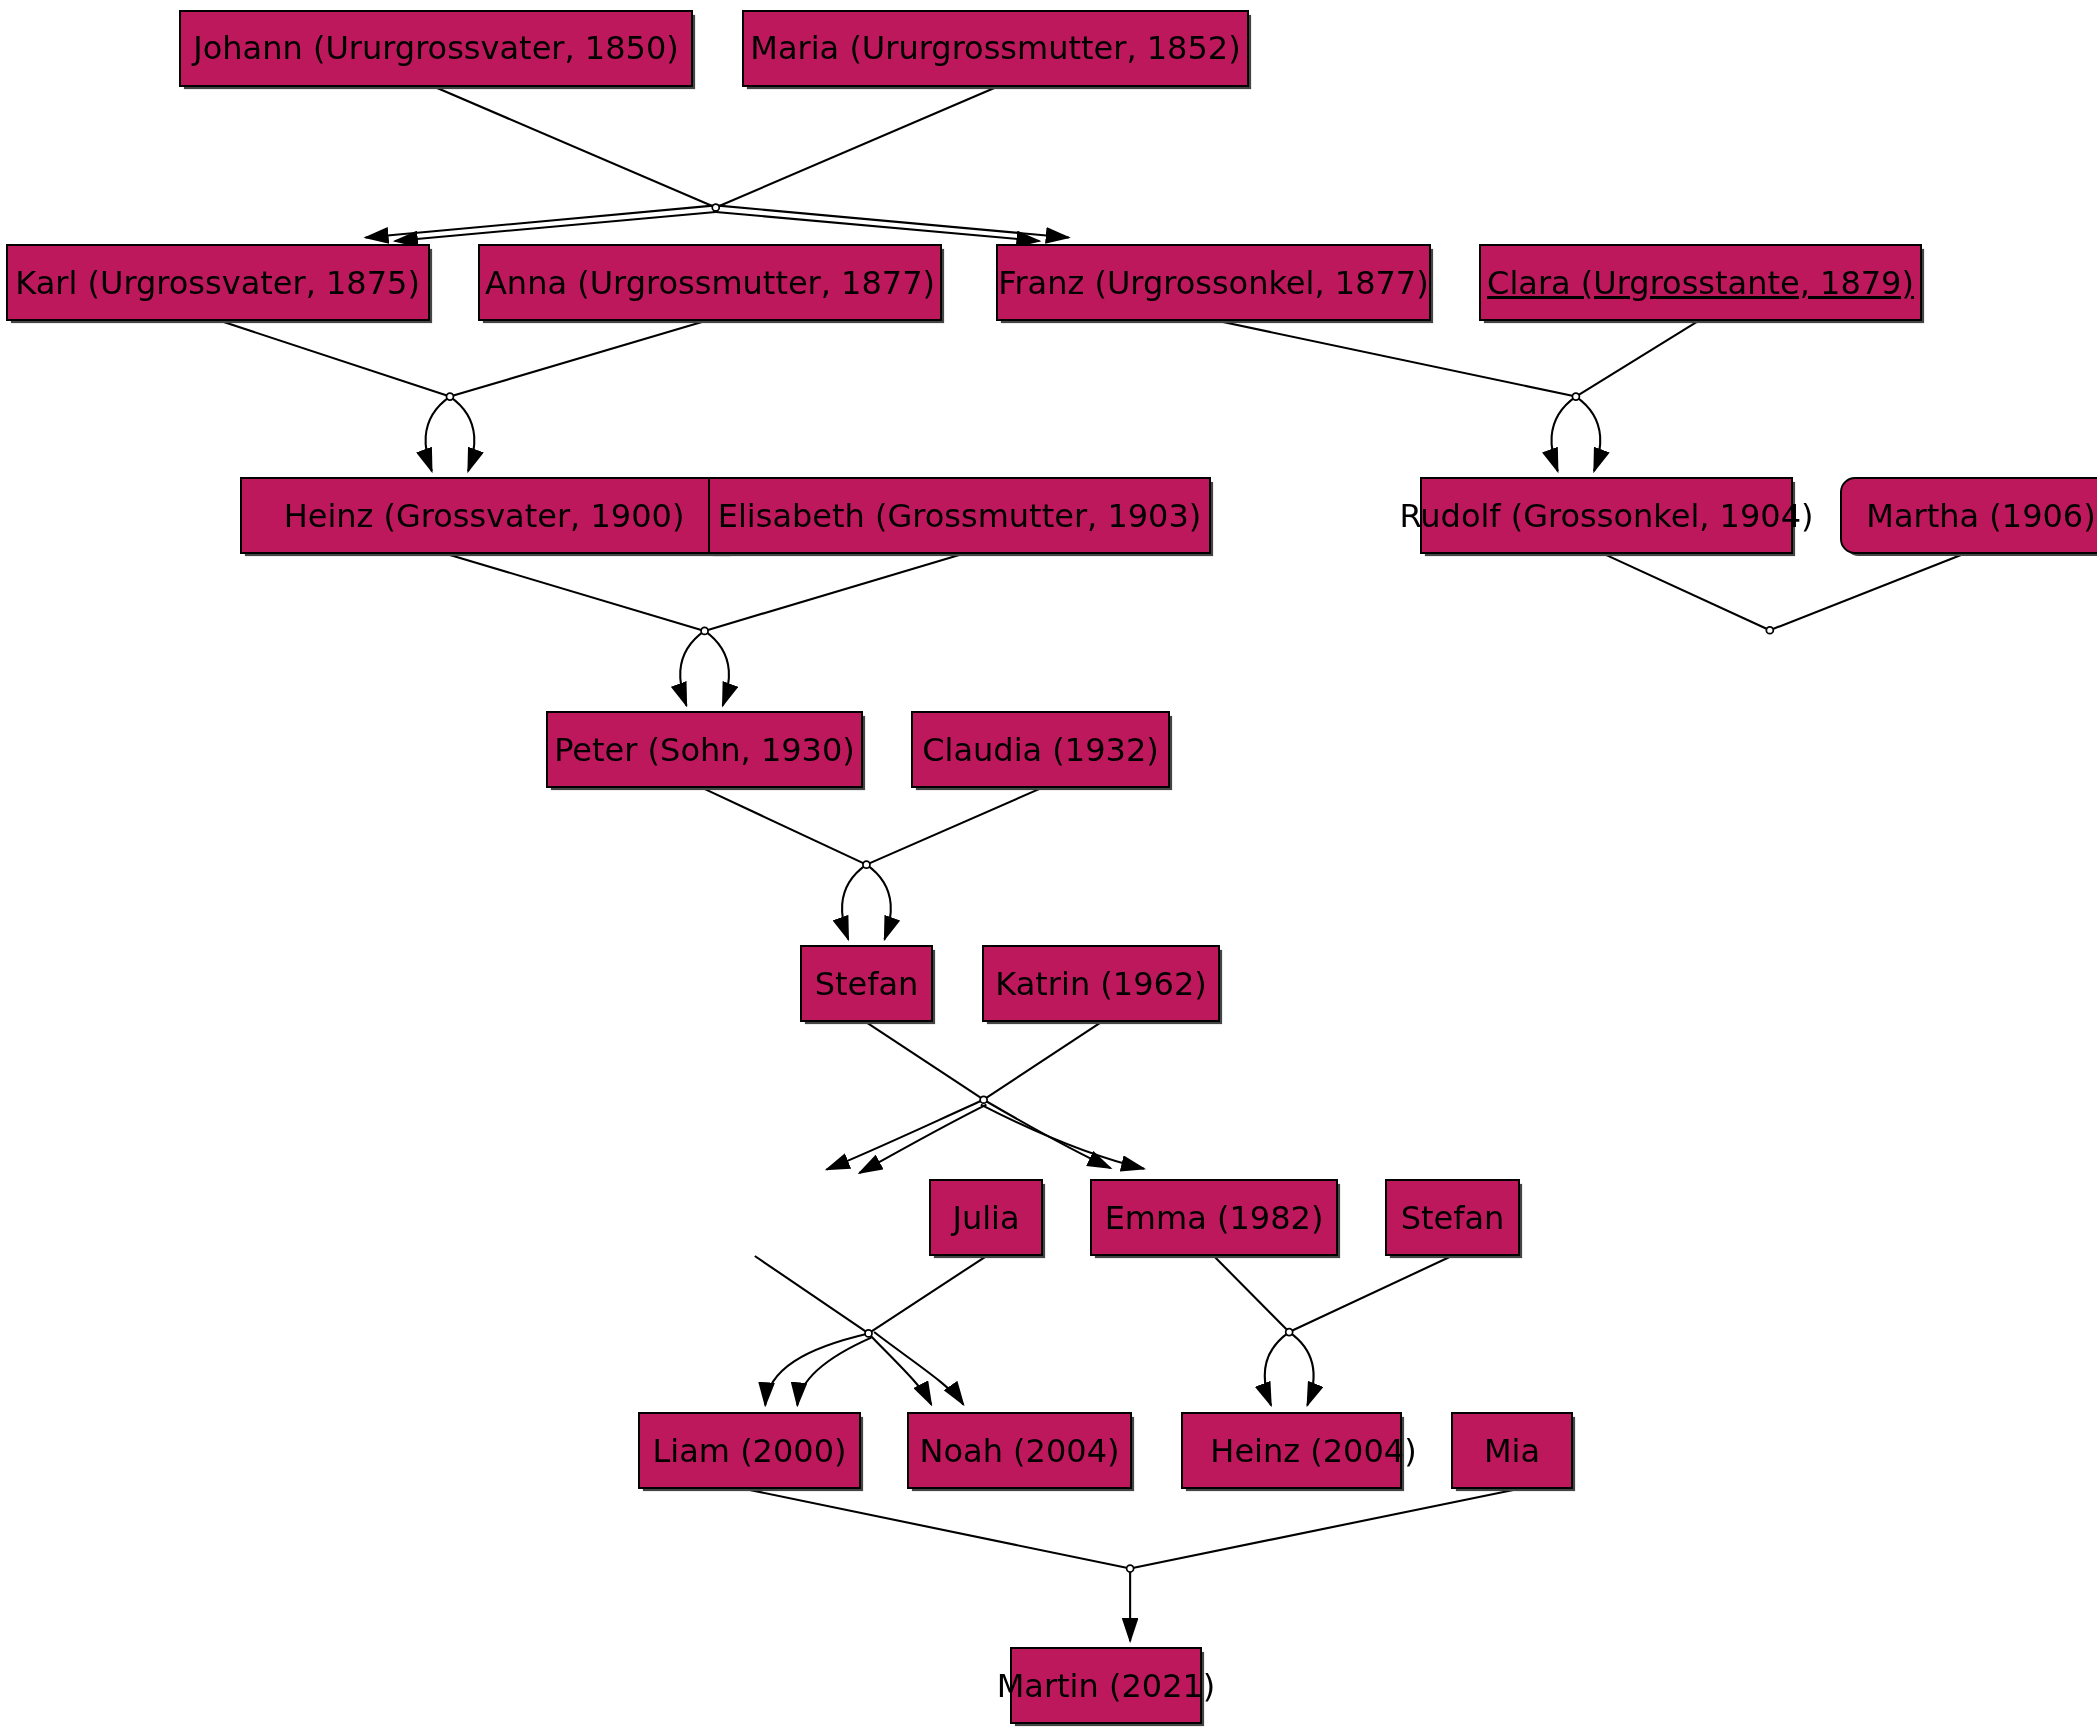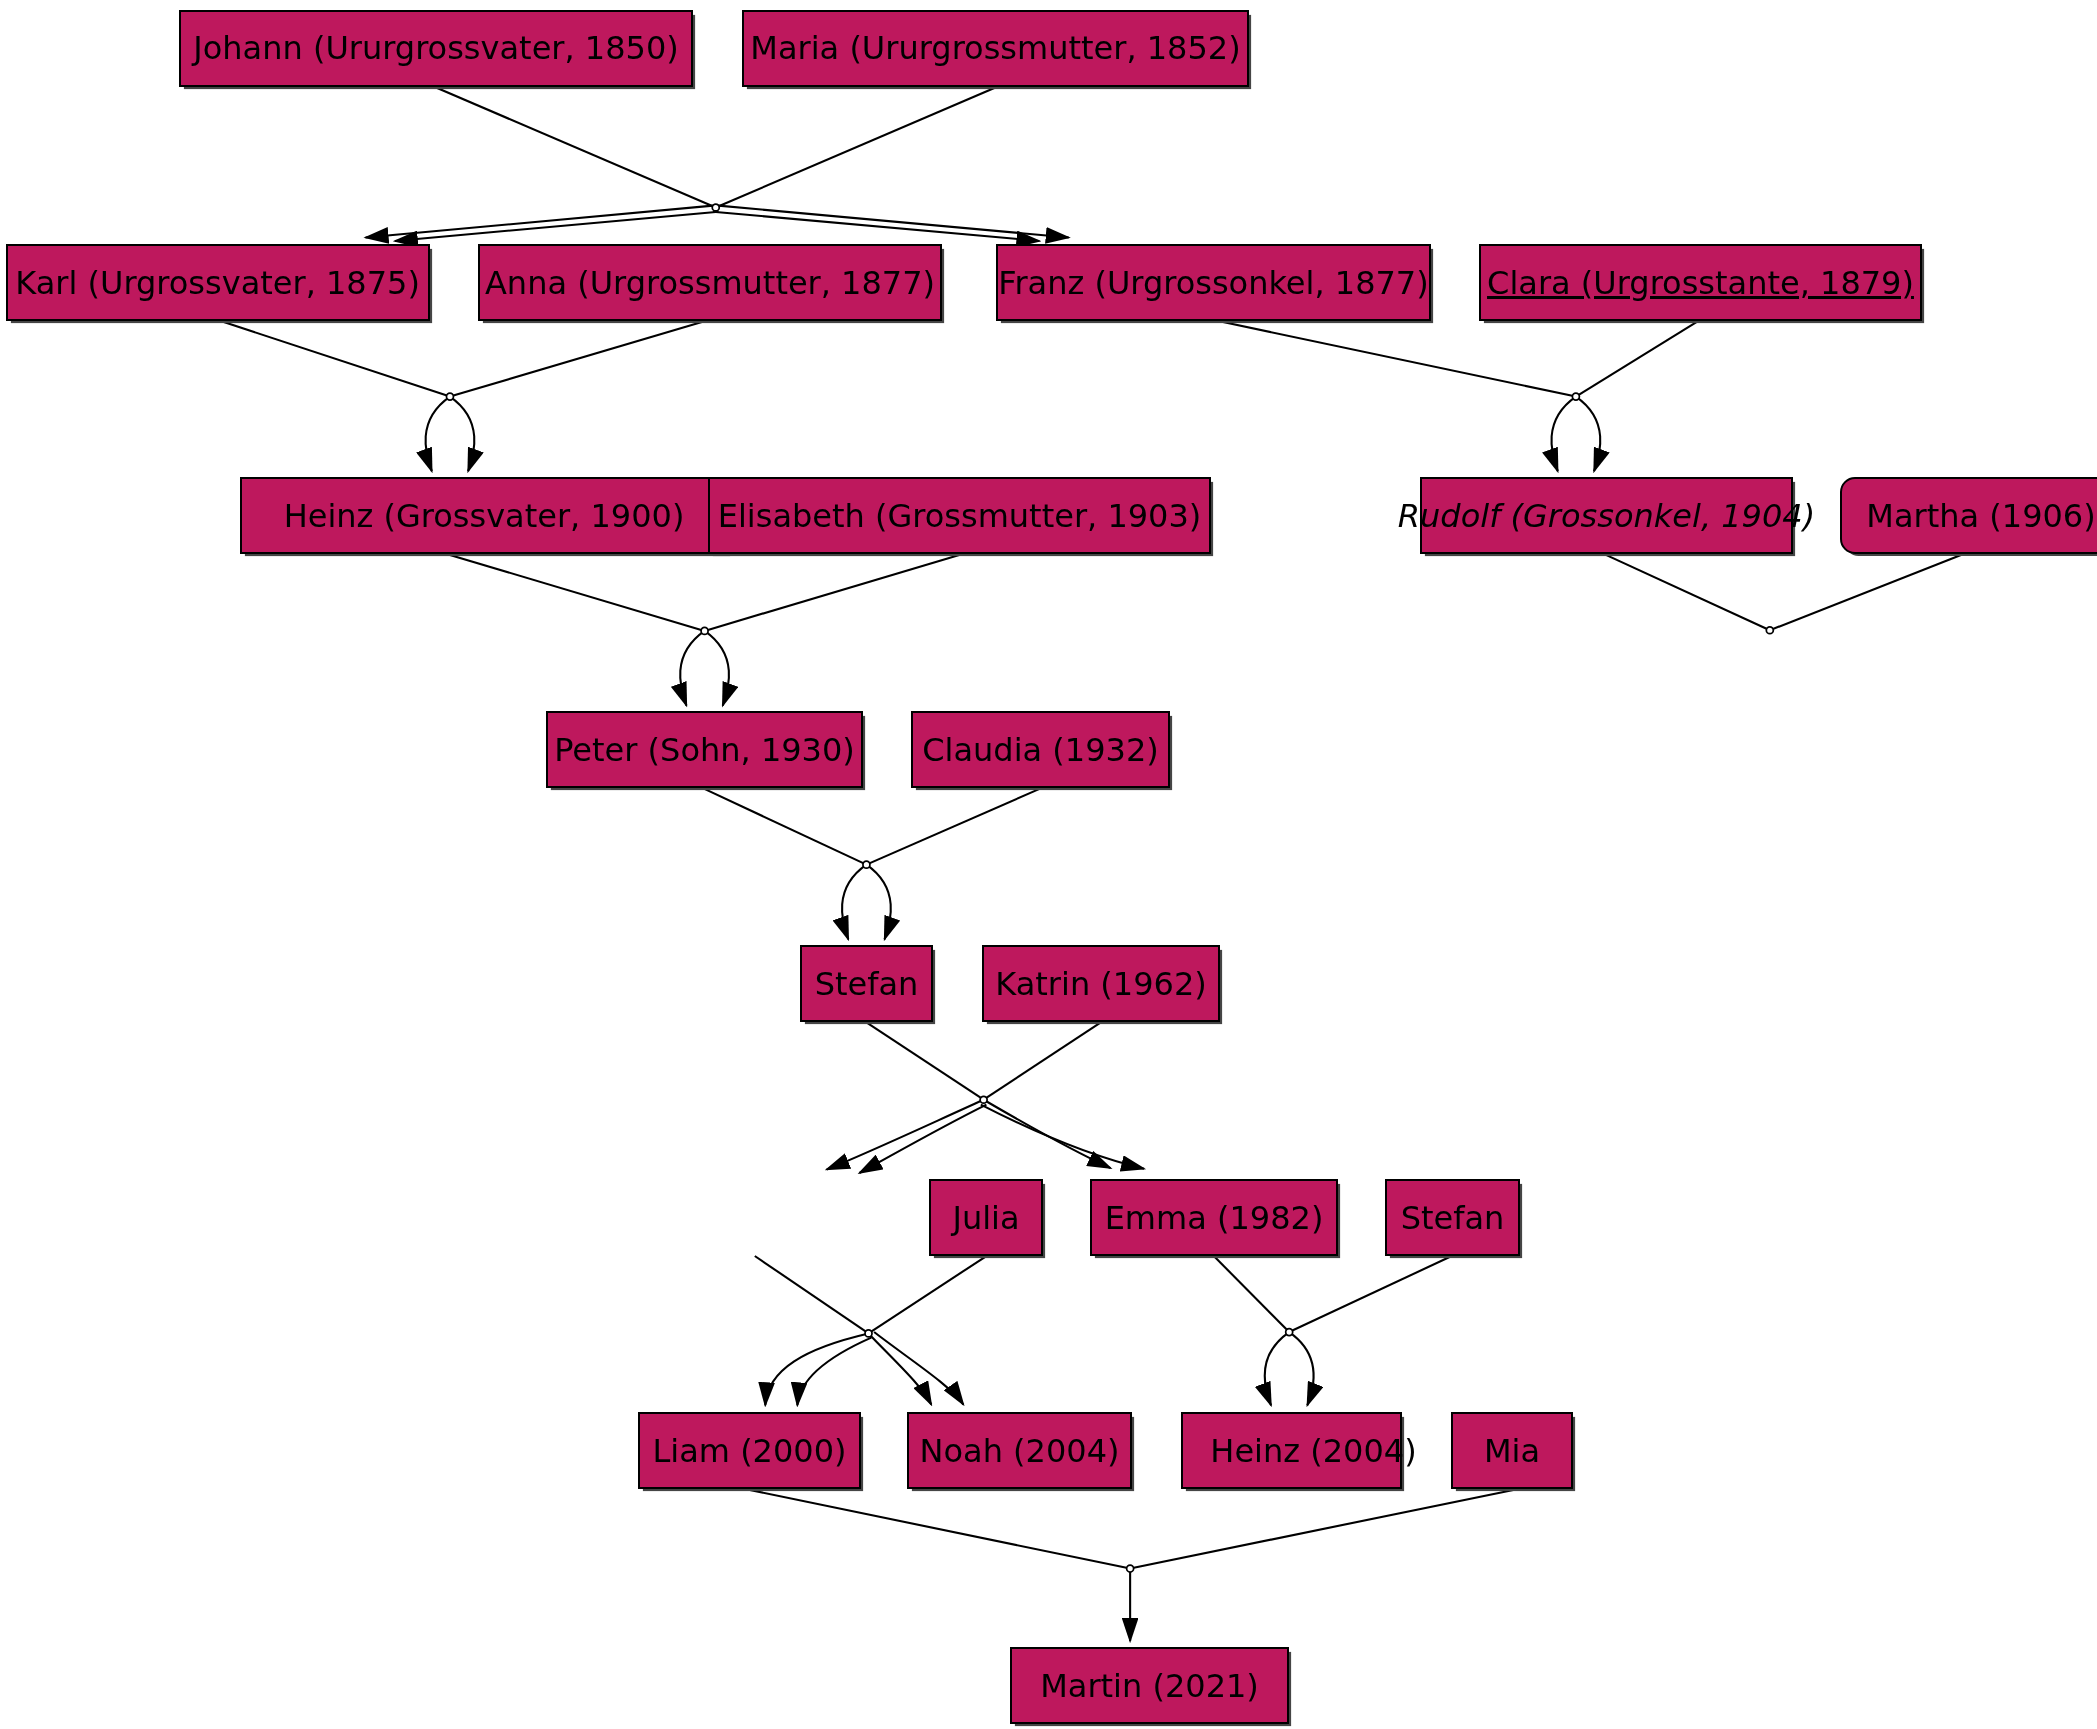--- a/index.html
+++ b/index.html
@@ -139,34 +139,34 @@
   <div class="node" style="left:179px;  top:9.8px;   width:514px;">Johann (Ururgrossvater, 1850)</div>
   <div class="node" style="left:742px; top:9.8px;   width:507px;">Maria (Ururgrossmutter, 1852)</div>
 
   <div class="node" style="left:5.6px;    top:244px;  width:424px;">Karl (Urgrossvater, 1875)</div>
   <div class="node" style="left:478px;  top:244px;  width:464px;">Anna (Urgrossmutter, 1877)</div>
   <div class="node" style="left:996px; top:244px;  width:435px;">Franz (Urgrossonkel, 1877)</div>
   <div class="node" style="left:1479px; top:244px;  width:443px;text-decoration:underline;">Clara (Urgrosstante, 1879)</div>
 
   <div class="node" style="left:240px;  top:477px;  width:488px;">Heinz (Grossvater, 1900)</div>
   <div class="node" style="left:708px; top:477px;  width:503px;">Elisabeth (Grossmutter, 1903)</div>
-  <div class="node" style="left:1420px; top:477px;  width:373px;font-style:italic;">Rudolf (Grossonkel, 1904)</div>
+  <div class="node" style="left:1420px; top:477px;  width:373px;">Rudolf (Grossonkel, 1904)</div>
   <div class="node" style="left:1840px; top:477px;  width:282px;border-radius:15px;">Martha (1906)</div>
 
   <div class="node" style="left:546px;  top:711px; width:317px;">Peter (Sohn, 1930)</div>
   <div class="node" style="left:911px; top:711px; width:259px;">Claudia (1932)</div>
 
   <div class="node" style="left:800px; top:945px; width:133px;">Stefan</div>
   <div class="node" style="left:982px; top:945px; width:238px;">Katrin (1962)</div>
 
   <div class="node" style="left:929px; top:1179px; width:114px;">Julia</div>
   <div class="node" style="left:1090px; top:1179px; width:248px;">Emma (1982)</div>
   <div class="node" style="left:1385px; top:1179px; width:135px;">Stefan</div>
 
   <div class="node" style="left:638px;  top:1412px; width:223px;">Liam (2000)</div>
   <div class="node" style="left:907px; top:1412px; width:225px;">Noah (2004)</div>
   <div class="node" style="left:1181px; top:1412px; width:221px;padding-left:44px;">Heinz (2004)</div>
   <div class="node" style="left:1451px; top:1412px; width:122px;">Mia</div>
 
-  <div class="node" style="left:1010px; top:1647px; width:279px;">Martin (2021)</div>
+  <div class="node" style="left:1010px; top:1647px; width:192px;">Martin (2021)</div>
 
 </div>
 
 
 </body></html>

